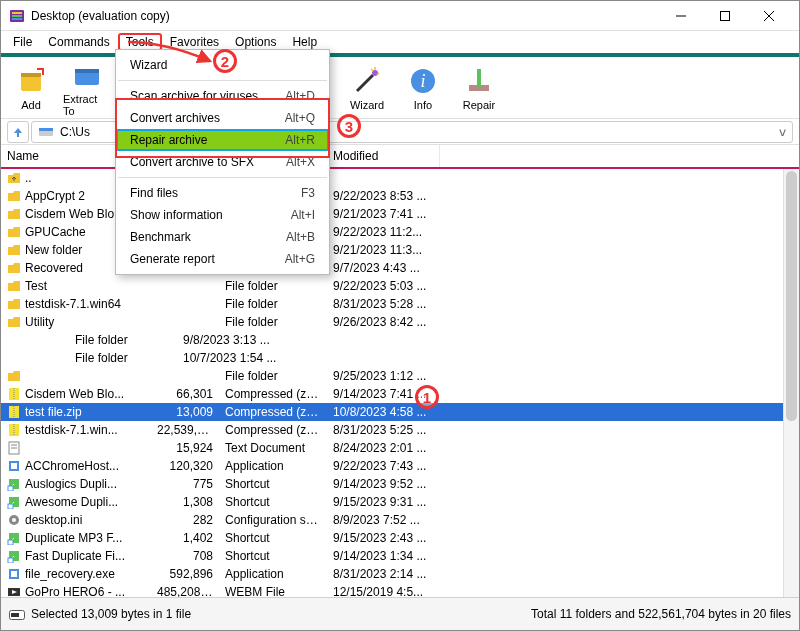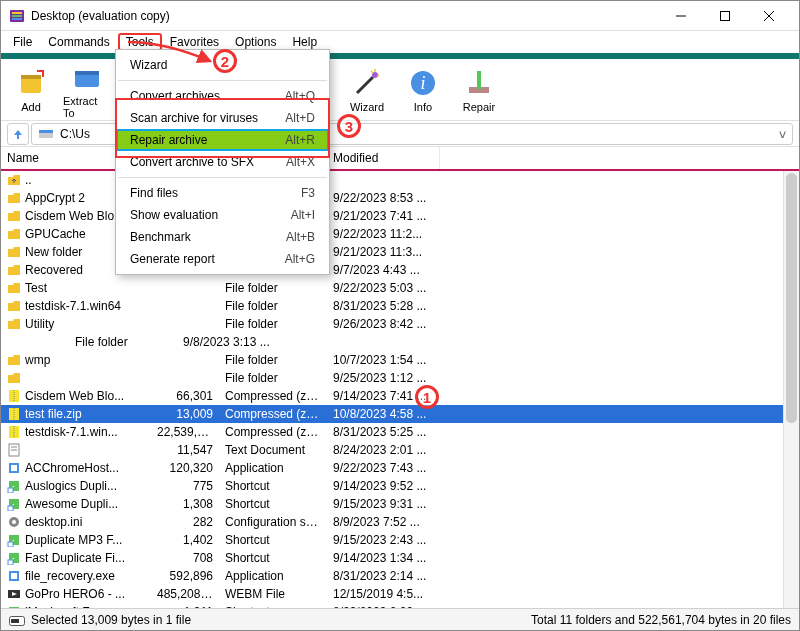--- a/index.html
+++ b/index.html
@@ -2,21 +2,21 @@
 <html><head>
 <meta charset="utf-8">
 <style>
   * { box-sizing: border-box; margin: 0; padding: 0; }
   body { font-family: "Segoe UI", Tahoma, sans-serif; font-size: 12px; color: #000; background: #fff; width: 800px; height: 631px; overflow: hidden; }
   .window { width: 800px; height: 631px; border: 1px solid #888; display: flex; flex-direction: column; background: #fff; position: relative; }
   .titlebar { height: 30px; display: flex; align-items: center; padding: 0 8px 0 8px; border-bottom: 1px solid #e0e0e0; }
   .titlebar .app-icon { width: 16px; height: 16px; margin-right: 6px; }
   .titlebar .title { flex: 1; font-size: 12px; }
   .titlebar .win-btn { width: 44px; height: 28px; display: flex; align-items: center; justify-content: center; }
-  .menubar { display: flex; padding: 2px 4px; border-bottom: 6px solid #0f766e; font-size: 12px; }
+  .menubar { display: flex; padding: 2px 4px; border-bottom: 4px solid #0f766e; font-size: 12px; }
   .menubar .menu-item { padding: 2px 8px; }
   .menubar .menu-item.highlighted { border: 2px solid #e33; border-radius: 3px; padding: 0 6px; }
   .toolbar { height: 62px; display: flex; align-items: center; padding: 4px 6px; gap: 8px; border-bottom: 1px solid #e0e0e0; }
   .tool-btn { display: flex; flex-direction: column; align-items: center; width: 48px; font-size: 11px; gap: 2px; }
   .tool-btn .icon { width: 32px; height: 32px; }
   .addrbar { height: 26px; display: flex; align-items: center; padding: 2px 6px; gap: 2px; border-bottom: 1px solid #e0e0e0; }
   .up-btn { width: 22px; height: 22px; border: 1px solid #ccc; display:flex; align-items:center; justify-content:center; border-radius:3px;}
   .addr-field { flex: 1; height: 22px; border: 1px solid #ccc; border-radius: 3px; display: flex; align-items: center; padding: 0 6px; font-size: 12px; gap:6px; position: relative; }
   .addr-field .chev { position:absolute; right:6px; color:#666;}
   .drive-icon { width:16px; height:16px; }
@@ -28,21 +28,21 @@
   .col-mod  { width: 113px; }
   .list-body { flex: 1; overflow-y: auto; overflow-x: hidden; background: #fff; position:relative;}
   .row { display: flex; align-items: center; height: 18px; font-size: 12px; }
   .row .cell { padding: 0 6px; overflow: hidden; white-space: nowrap; text-overflow: ellipsis; }
   .row .cell-name { width: 150px; display:flex; align-items:center; gap:4px;}
   .row .cell-size { width: 68px; text-align: right; }
   .row .cell-type { width: 108px; }
   .row .cell-mod  { width: 113px; }
   .row.selected { background: #2a6fd6; color: #fff; }
   .row .file-icon { width:14px; height:14px; flex-shrink:0;}
-  .statusbar { height: 22px; border-top: 1px solid #d0d0d0; display: flex; align-items: center; padding: 10px 8px; font-size: 12px; justify-content: space-between; background:#f5f5f5;}
+  .statusbar { height: 22px; border-top: 1px solid #d0d0d0; display: flex; align-items: center; padding: 16px 8px; font-size: 12px; justify-content: space-between; background:#f5f5f5;}
   .status-left { display:flex; align-items:center; gap:6px;}
   .disk-icon { width:16px; height:10px;}
   .blur { filter: blur(2px); color:#888;}
   
   .dropdown { position: absolute; top: 48px; left: 114px; width: 215px; background: #fff; border: 1px solid #bbb; box-shadow: 3px 3px 8px rgba(0,0,0,0.25); z-index: 50; padding: 4px 0; font-size: 12px;}
   .dropdown .d-item { display:flex; justify-content:space-between; padding: 4px 14px; }
   .dropdown .d-item.highlighted { background:#84cc16; border:2px solid #0ea5e9; padding:2px 12px;text-align:center;}
   .dropdown .d-sep { height:1px; background:#ddd; margin:4px 2px;}
   .dropdown .shortcut { color:#444; }
   
@@ -287,26 +287,20 @@
         <div class="cell cell-size"></div>
         <div class="cell cell-type">File folder</div>
         <div class="cell cell-mod">9/26/2023 8:42 ...</div>
       </div>
       <div class="row">
         <div class="cell cell-size"></div>
         <div class="cell cell-type">File folder</div>
         <div class="cell cell-mod">9/8/2023 3:13 ...</div>
       </div>
       <div class="row">
-        <div class="cell cell-name">
-          <span class="file-icon"><svg viewBox="0 0 14 14">
-              <path d="M1 4h5l1-2h6v10H1z" fill="#f4c430"></path>
-            </svg></span>
-          <span class="">wmp</span>
-        </div>
         <div class="cell cell-size"></div>
         <div class="cell cell-type">File folder</div>
         <div class="cell cell-mod">10/7/2023 1:54 ...</div>
       </div>
       <div class="row">
         <div class="cell cell-name">
           <span class="file-icon"><svg viewBox="0 0 14 14">
               <path d="M1 4h5l1-2h6v10H1z" fill="#f4c430"></path>
             </svg></span>
           <span class=" blur"></span>
@@ -353,21 +347,21 @@
       </div>
       <div class="row">
         <div class="cell cell-name">
           <span class="file-icon"><svg viewBox="0 0 14 14">
               <rect x="2" y="1" width="10" height="12" fill="#fff" stroke="#888"></rect>
               <line x1="4" y1="4" x2="10" y2="4" stroke="#888"></line>
               <line x1="4" y1="7" x2="10" y2="7" stroke="#888"></line>
             </svg></span>
           <span class=" blur"></span>
         </div>
-        <div class="cell cell-size">11,547</div>
+        <div class="cell cell-size">15,924</div>
         <div class="cell cell-type">Text Document</div>
         <div class="cell cell-mod">8/24/2023 2:01 ...</div>
       </div>
       <div class="row">
         <div class="cell cell-name">
           <span class="file-icon"><svg viewBox="0 0 14 14">
               <rect x="2" y="2" width="10" height="10" fill="#4a90e2"></rect>
               <rect x="4" y="4" width="6" height="6" fill="#fff"></rect>
             </svg></span>
           <span class="">ACChromeHost...</span>
@@ -492,42 +486,42 @@
     <span>Total 11 folders and 522,561,704 bytes in 20 files</span>
   </div>
 
   <div class="dropdown" id="dropdown">
       <div class="d-item">
         <span>Wizard</span>
         <span class="shortcut"></span>
       </div>
       <div class="d-sep"></div>
       <div class="d-item">
+        <span>Scan archive for viruses</span>
+        <span class="shortcut">Alt+D</span>
+      </div>
+      <div class="d-item">
         <span>Convert archives</span>
         <span class="shortcut">Alt+Q</span>
-      </div>
-      <div class="d-item">
-        <span>Scan archive for viruses</span>
-        <span class="shortcut">Alt+D</span>
       </div>
       <div class="d-item highlighted">
         <span>Repair archive</span>
         <span class="shortcut">Alt+R</span>
       </div>
       <div class="d-item">
         <span>Convert archive to SFX</span>
         <span class="shortcut">Alt+X</span>
       </div>
       <div class="d-sep"></div>
       <div class="d-item">
         <span>Find files</span>
         <span class="shortcut">F3</span>
       </div>
       <div class="d-item">
-        <span>Show evaluation</span>
+        <span>Show information</span>
         <span class="shortcut">Alt+I</span>
       </div>
       <div class="d-item">
         <span>Benchmark</span>
         <span class="shortcut">Alt+B</span>
       </div>
       <div class="d-item">
         <span>Generate report</span>
         <span class="shortcut">Alt+G</span>
       </div>

